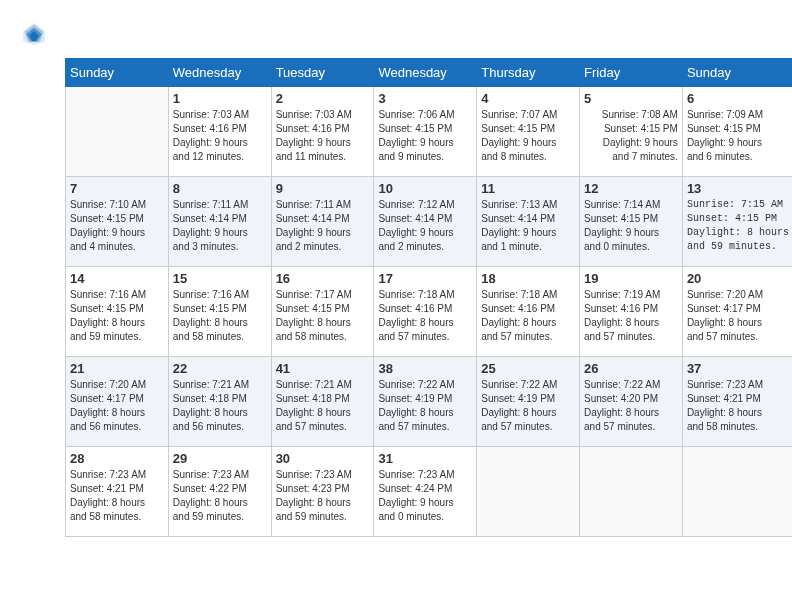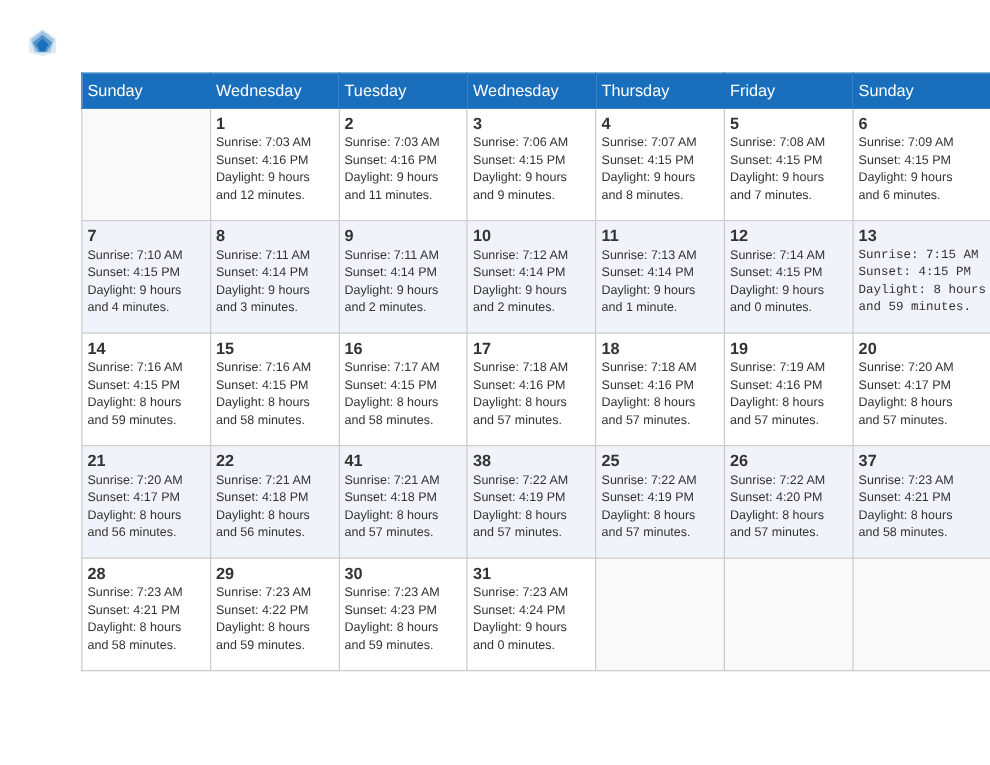--- a/index.html
+++ b/index.html
@@ -153,21 +153,21 @@
         </td>
         <td>
           <span class="day-num">4</span>
           <div class="day-info" style="white-space: pre-line;">Sunrise: 7:07 AM
 Sunset: 4:15 PM
 Daylight: 9 hours
 and 8 minutes.</div>
         </td>
         <td>
           <span class="day-num">5</span>
-          <div class="day-info" style="white-space: pre-line;">Sunrise: 7:08 AM
+          <div class="day-info" style="white-space: pre-line; text-align: right;">Sunrise: 7:08 AM
 Sunset: 4:15 PM
 Daylight: 9 hours
 and 7 minutes.</div>
         </td>
         <td>
           <span class="day-num">6</span>
           <div class="day-info" style="white-space: pre-line;">Sunrise: 7:09 AM
 Sunset: 4:15 PM
 Daylight: 9 hours
 and 6 minutes.</div>

